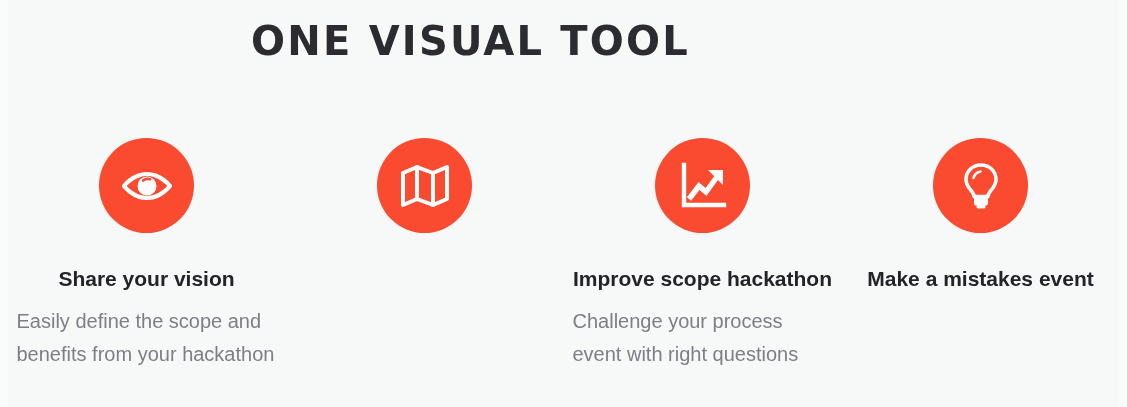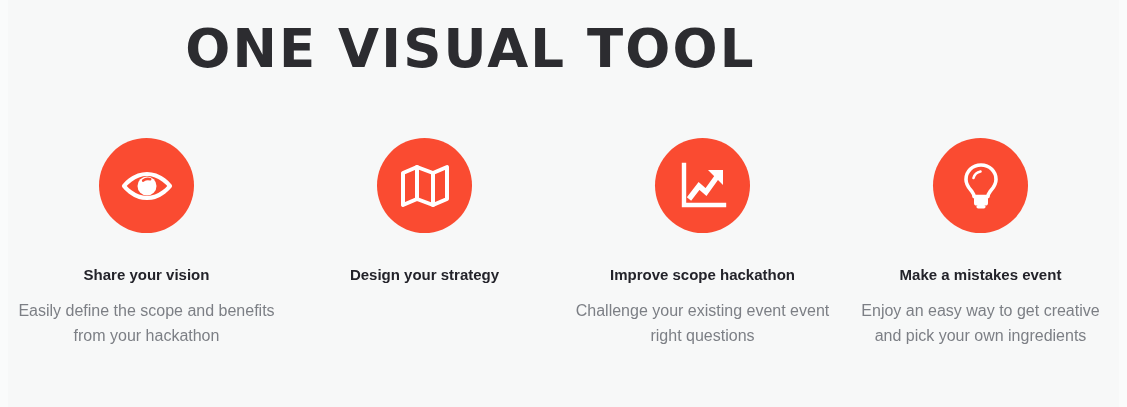--- a/index.html
+++ b/index.html
@@ -30,21 +30,21 @@
   .edge-strip.left { left: 0; }
   .edge-strip.right { right: 0; }
 
   .page-title {
     position: absolute;
     top: 17px;
     left: 0;
     width: 941px;
     text-align: center;
     font-family: "DejaVu Sans", sans-serif;
-    font-size: 53px;
+    font-size: 40px;
     font-weight: 700;
     letter-spacing: 2.2px;
     color: #2c2c30;
     line-height: 1.2;
   }
 
   .columns {
     position: absolute;
     top: 138px;
     left: 8px;
@@ -69,32 +69,31 @@
     display: flex;
     align-items: center;
     justify-content: center;
   }
   .icon-circle svg {
     display: block;
   }
 
   .col-title {
     margin-top: 32px;
-    font-size: 15px;
+    font-size: 21px;
     font-weight: 700;
     color: #23232a;
     text-align: center;
     line-height: 1.3;
   }
   .col-desc {
     margin-top: 13px;
-    font-size: 16px;
+    font-size: 20px;
     font-weight: 400;
     color: #7c7f85;
-    text-align: center;
     line-height: 1.62;
     max-width: 260px;
   }
 </style>
 </head>
 <body>
 
 <div class="page">
 
   <div class="edge-strip left"></div>
@@ -117,42 +116,40 @@
     </div>
 
     <div class="column">
       <div class="icon-circle">
         <svg width="52" height="52" viewBox="0 0 52 52" aria-hidden="true">
           <path d="M4 13 L18 7 L34 13 L48 7 L48 39 L34 45 L18 39 L4 45 Z" fill="none" stroke="#ffffff" stroke-width="4" stroke-linejoin="round"></path>
           <line x1="18" y1="7" x2="18" y2="39" stroke="#ffffff" stroke-width="4" stroke-linecap="round"></line>
           <line x1="34" y1="13" x2="34" y2="45" stroke="#ffffff" stroke-width="4" stroke-linecap="round"></line>
         </svg>
       </div>
-      <div class="col-title">Design your strategy</div>
     </div>
 
     <div class="column">
       <div class="icon-circle">
         <svg width="52" height="52" viewBox="0 0 52 52" aria-hidden="true">
           <path d="M7 5 L7 45 L47 45" fill="none" stroke="#ffffff" stroke-width="4.4" stroke-linecap="square"></path>
           <path d="M12 39 L22 26 L29 32 L42 14" fill="none" stroke="#ffffff" stroke-width="5.4" stroke-linejoin="miter" stroke-linecap="butt"></path>
           <path d="M31 10 L46 10 L46 25 Z" fill="#ffffff"></path>
         </svg>
       </div>
       <div class="col-title">Improve scope hackathon</div>
-      <div class="col-desc">Challenge your existing event event right questions</div>
+      <div class="col-desc">Challenge your process event with right questions</div>
     </div>
 
     <div class="column">
       <div class="icon-circle">
         <svg width="50" height="50" viewBox="0 0 50 50" aria-hidden="true">
           <path d="M25 4 C16.2 4 10 10.6 10 18.4 C10 24.2 13.6 27.6 15.8 30.4 C17.4 32.5 18 34 18 35.6 L32 35.6 C32 34 32.6 32.5 34.2 30.4 C36.4 27.6 40 24.2 40 18.4 C40 10.6 33.8 4 25 4 Z" fill="none" stroke="#ffffff" stroke-width="3.6" stroke-linejoin="round"></path>
           <path d="M17.5 17 A9 9 0 0 1 24.5 10.5" fill="none" stroke="#ffffff" stroke-width="2.6" stroke-linecap="round"></path>
           <rect x="18" y="35.2" width="14" height="9.4" rx="2.6" fill="#ffffff"></rect>
           <rect x="20.4" y="44" width="9.2" height="3.6" rx="1.8" fill="#ffffff"></rect>
         </svg>
       </div>
       <div class="col-title">Make a mistakes event</div>
-      <div class="col-desc">Enjoy an easy way to get creative and pick your own ingredients</div>
     </div>
 
   </div>
 </div>
 
 </body></html>

